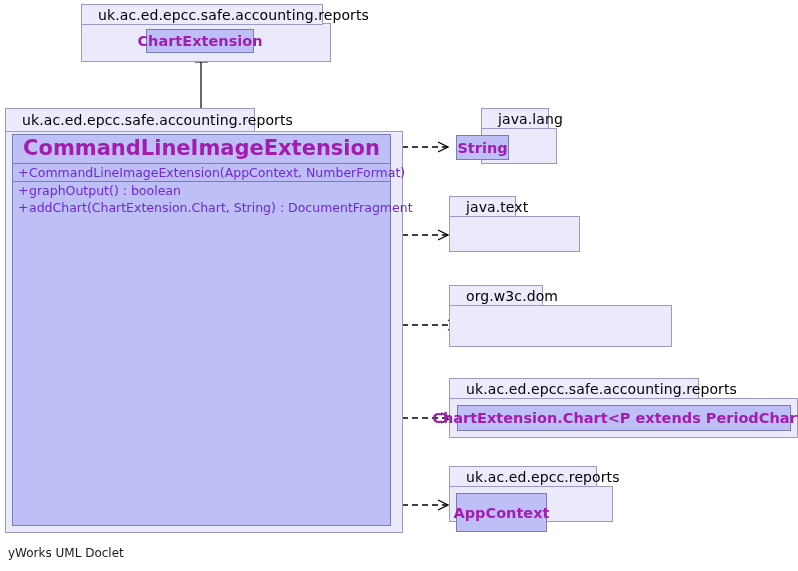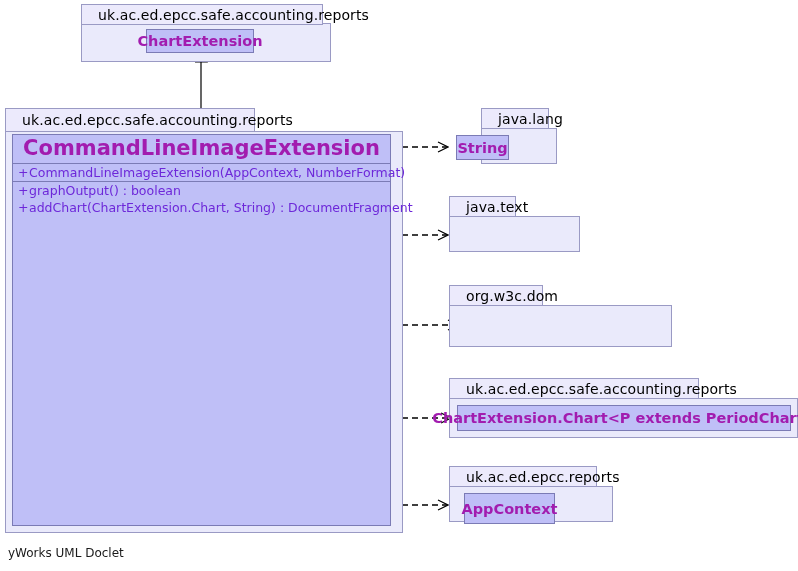--- a/index.html
+++ b/index.html
@@ -238,19 +238,19 @@
     <div class="pkg-tab" style="width:250px; height:21px;">uk.ac.ed.epcc.safe.accounting.reports</div>
   </div>
   <div class="cls cls-small" style="left:457px; top:405px; width:334px; height:26px;">
     <span class="cls-title">ChartExtension.Chart&lt;P extends PeriodChart&gt;</span>
   </div>
 
   <div class="pkg" style="left:449px; top:466px; width:164px; height:56px;">
     <div class="pkg-body" style="left:0px; top:20px; width:164px; height:36px;"></div>
     <div class="pkg-tab" style="width:148px; height:21px;">uk.ac.ed.epcc.reports</div>
   </div>
-  <div class="cls cls-small" style="left:456px; top:493px; width:91px; height:31px;margin-left:8px;">
+  <div class="cls cls-small" style="left:456px; top:493px; width:91px; height:39px;">
     <span class="cls-title">AppContext</span>
   </div>
 
   <div id="footer">yWorks UML Doclet</div>
 
 </div>
 
 </body></html>

